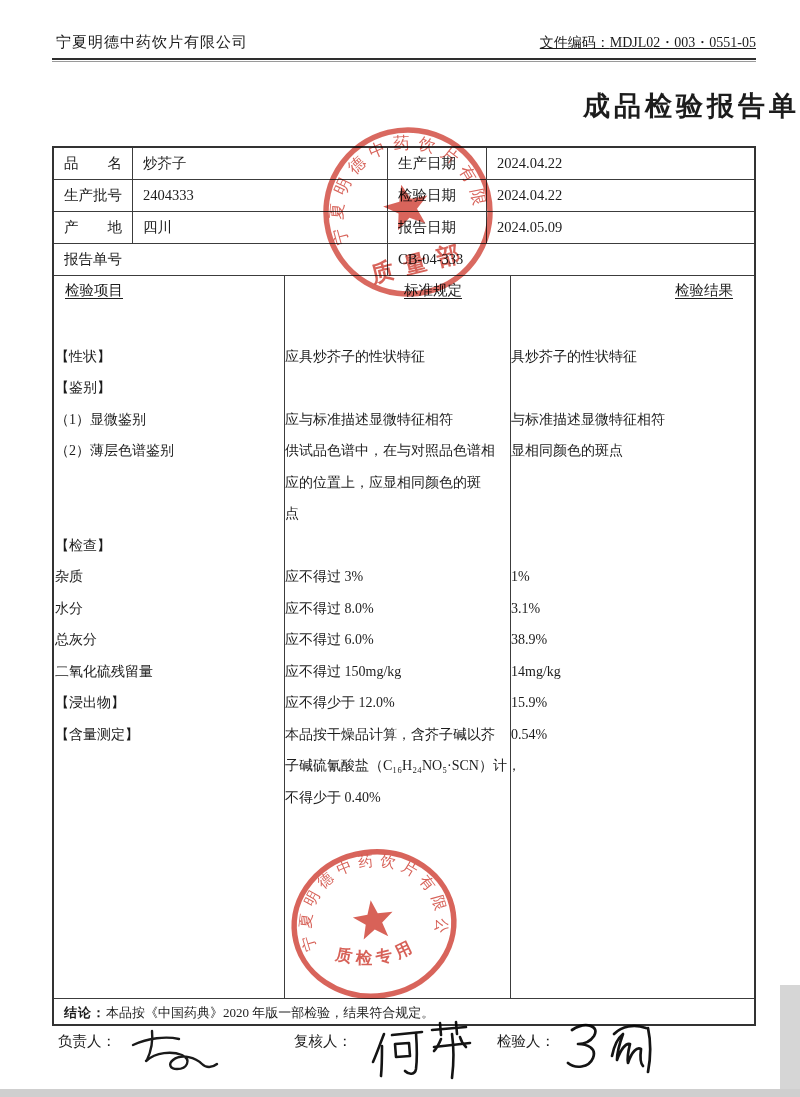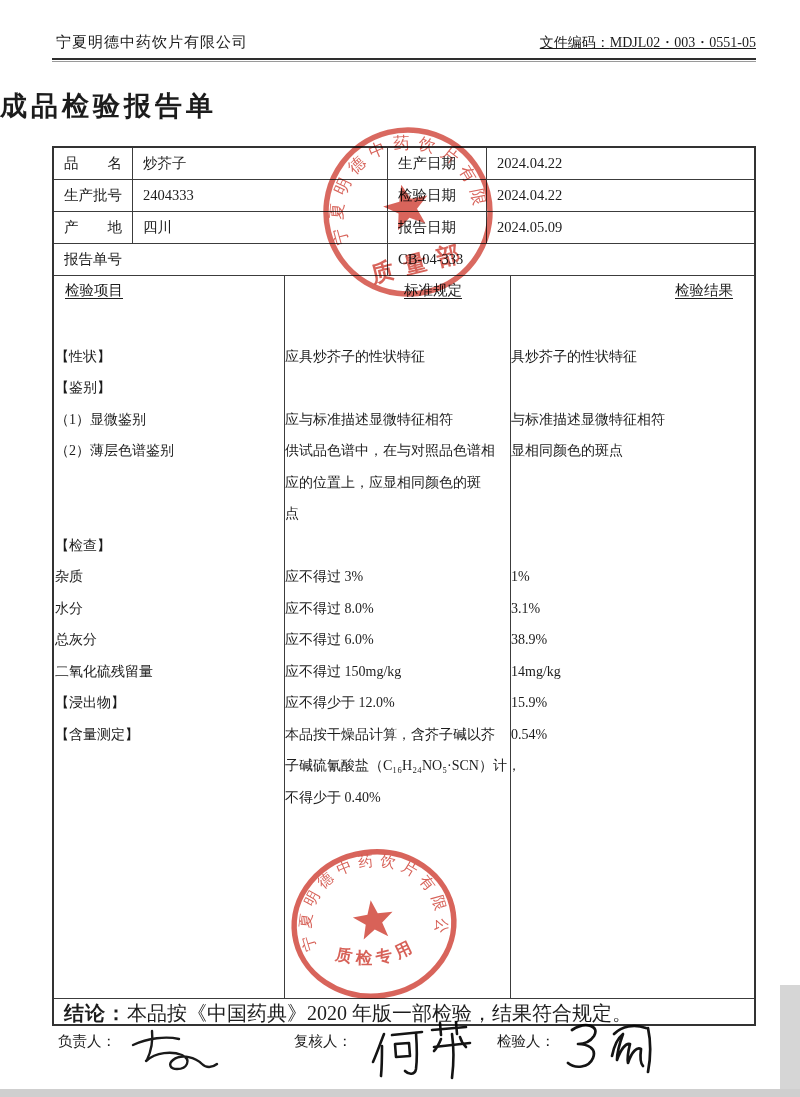--- a/index.html
+++ b/index.html
@@ -12,21 +12,21 @@
   .edge-bottom{left:0;right:0;top:1089px;height:8px;background:#cfcfcf;}
   .edge-right{top:985px;left:780px;right:0;bottom:8px;background:#d6d6d6;}
 
   
   .hdr{left:52px;top:28px;width:704px;height:30px;border-bottom:2px solid #2e2e2e;}
   .hdr:after{content:"";position:absolute;left:0;right:0;bottom:-4px;height:1px;background:#9a9a9a;}
   .hdr-company{position:absolute;left:4px;top:5px;font-size:15px;letter-spacing:1px;}
   .hdr-code{position:absolute;right:0;top:6px;font-size:14px;text-decoration:underline;}
 
   
-  .title{left:0;top:88px;width:800px;text-align:left;font-size:27px;font-weight:bold;letter-spacing:4px;}
+  .title{left:0;top:88px;width:800px;text-align:right;font-size:27px;font-weight:bold;letter-spacing:4px;}
 
   
   .doc-table{left:52px;top:146px;width:700px;height:876px;border:2px solid #333;box-sizing:content-box;}
 
   
   .info-row{display:grid;grid-template-columns:79px 255px 99px 267px;height:31px;border-bottom:1px solid #3c3c3c;}
   .info-row4{display:grid;grid-template-columns:334px 366px;height:31px;border-bottom:1px solid #3c3c3c;}
   .icell{box-sizing:border-box;font-size:14.5px;display:block;line-height:30px;padding:0 10px;white-space:nowrap;overflow:hidden;}
   .br{border-right:1px solid #3c3c3c;}
   .jlabel{text-align:justify;text-align-last:justify;}
@@ -36,21 +36,21 @@
   .vline{position:absolute;top:0;bottom:0;width:1px;background:#3c3c3c;}
   .vline1{left:230px;} .vline2{left:456px;}
   .mhead{display:grid;grid-template-columns:230px 226px 244px;height:29px;align-items:center;gap:36px;}
   .mhead span{font-size:14.5px;text-decoration:underline;text-underline-offset:3px;}
   .mh1{padding-left:11px;} .mh2,.mh3{text-align:center;}
   .mbody{margin-top:36px;}
   .mrow{display:grid;grid-template-columns:230px 226px 244px;height:31.5px;align-items:center;}
   .mcell{font-size:14px;padding-left:1px;white-space:nowrap;overflow:visible;}
 
   
-  .concl{position:relative;height:29px;border-top:1px solid #3c3c3c;line-height:28px;font-size:20px;padding-left:10px;box-sizing:border-box;}
+  .concl{position:relative;height:29px;border-top:1px solid #3c3c3c;line-height:28px;font-size:13px;padding-left:10px;box-sizing:border-box;}
   .concl b{letter-spacing:1px;}
 
   
   .sigrow{left:53px;top:1030px;width:702px;height:40px;font-size:14.5px;}
   .sig-label{position:absolute;top:2px;}
   .sl1{left:5px;} .sl2{left:241px;} .sl3{left:444px;}
 
   .stamp{mix-blend-mode:multiply;opacity:.92;}
   .sigsvg{mix-blend-mode:multiply;}
 </style>

